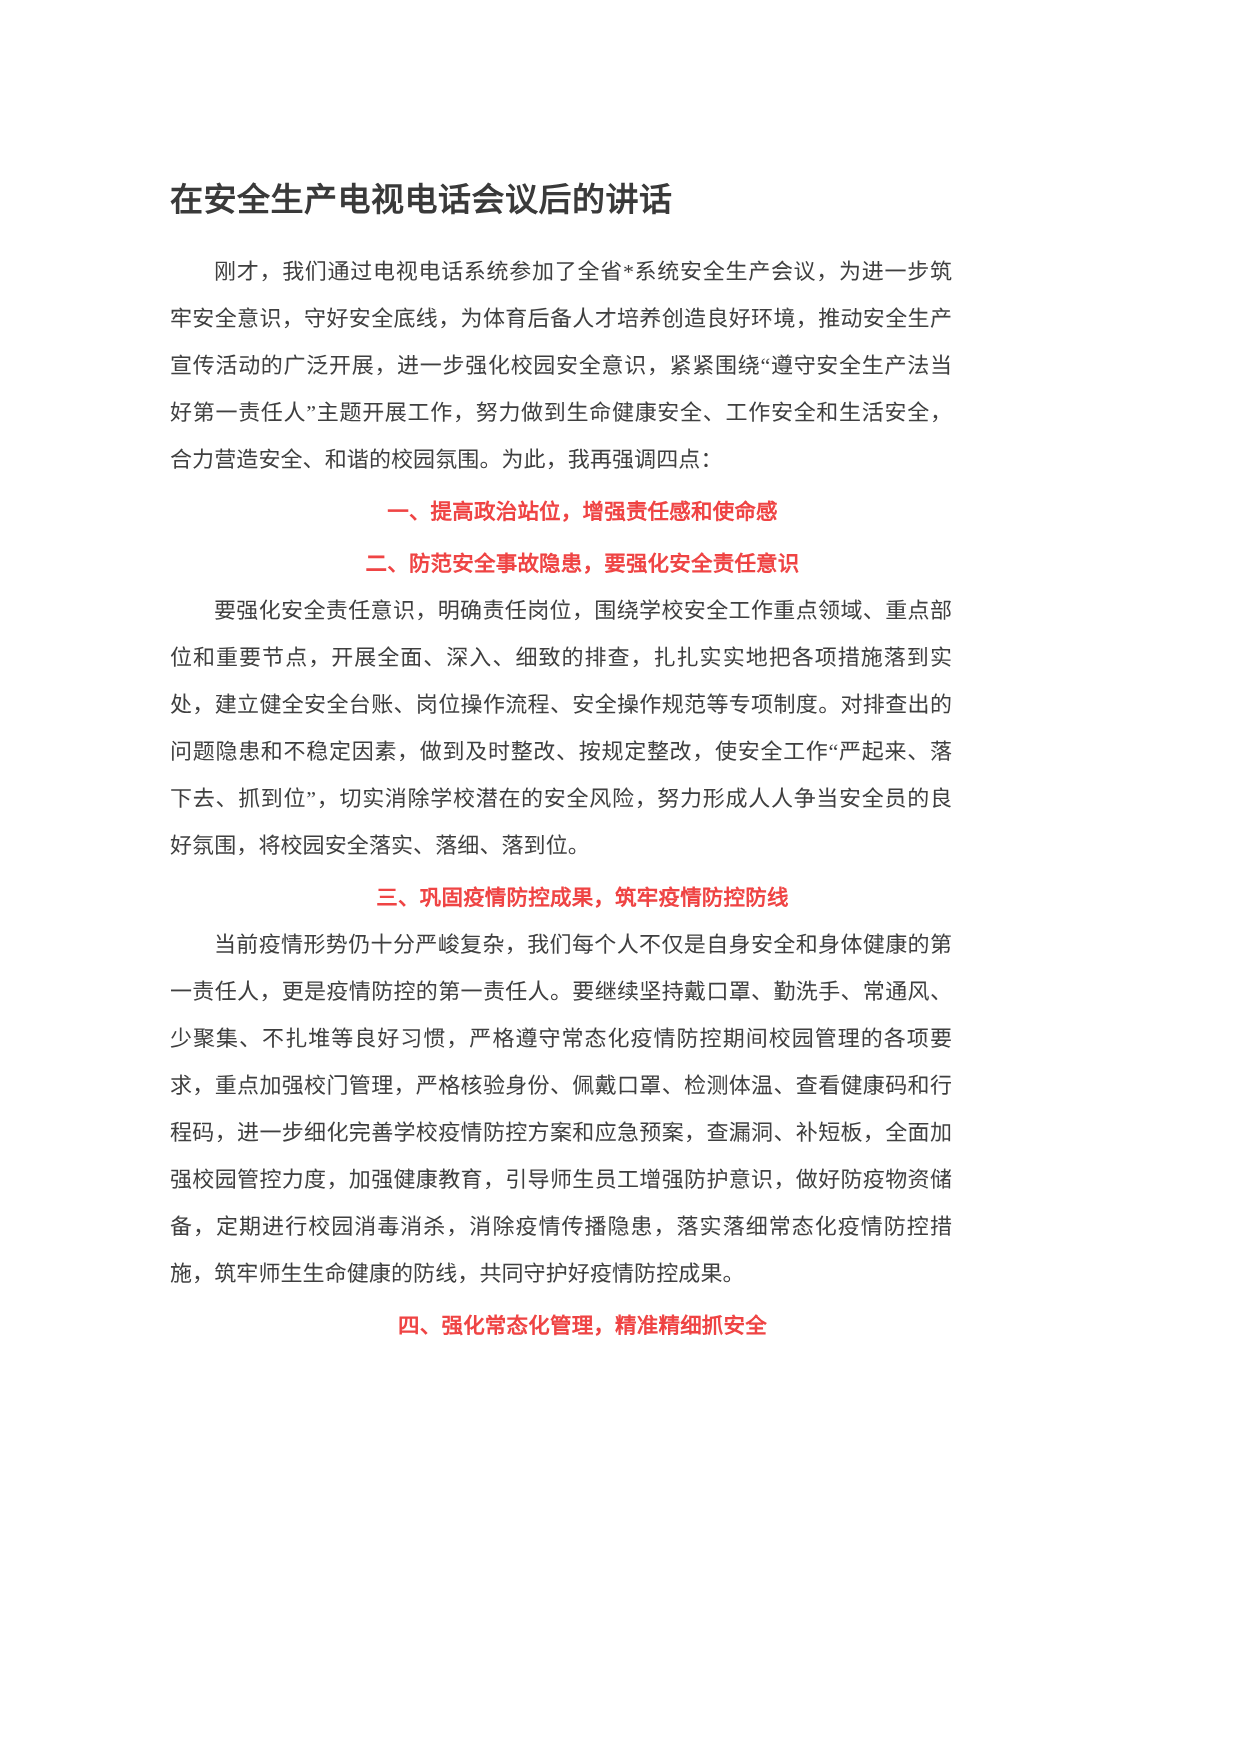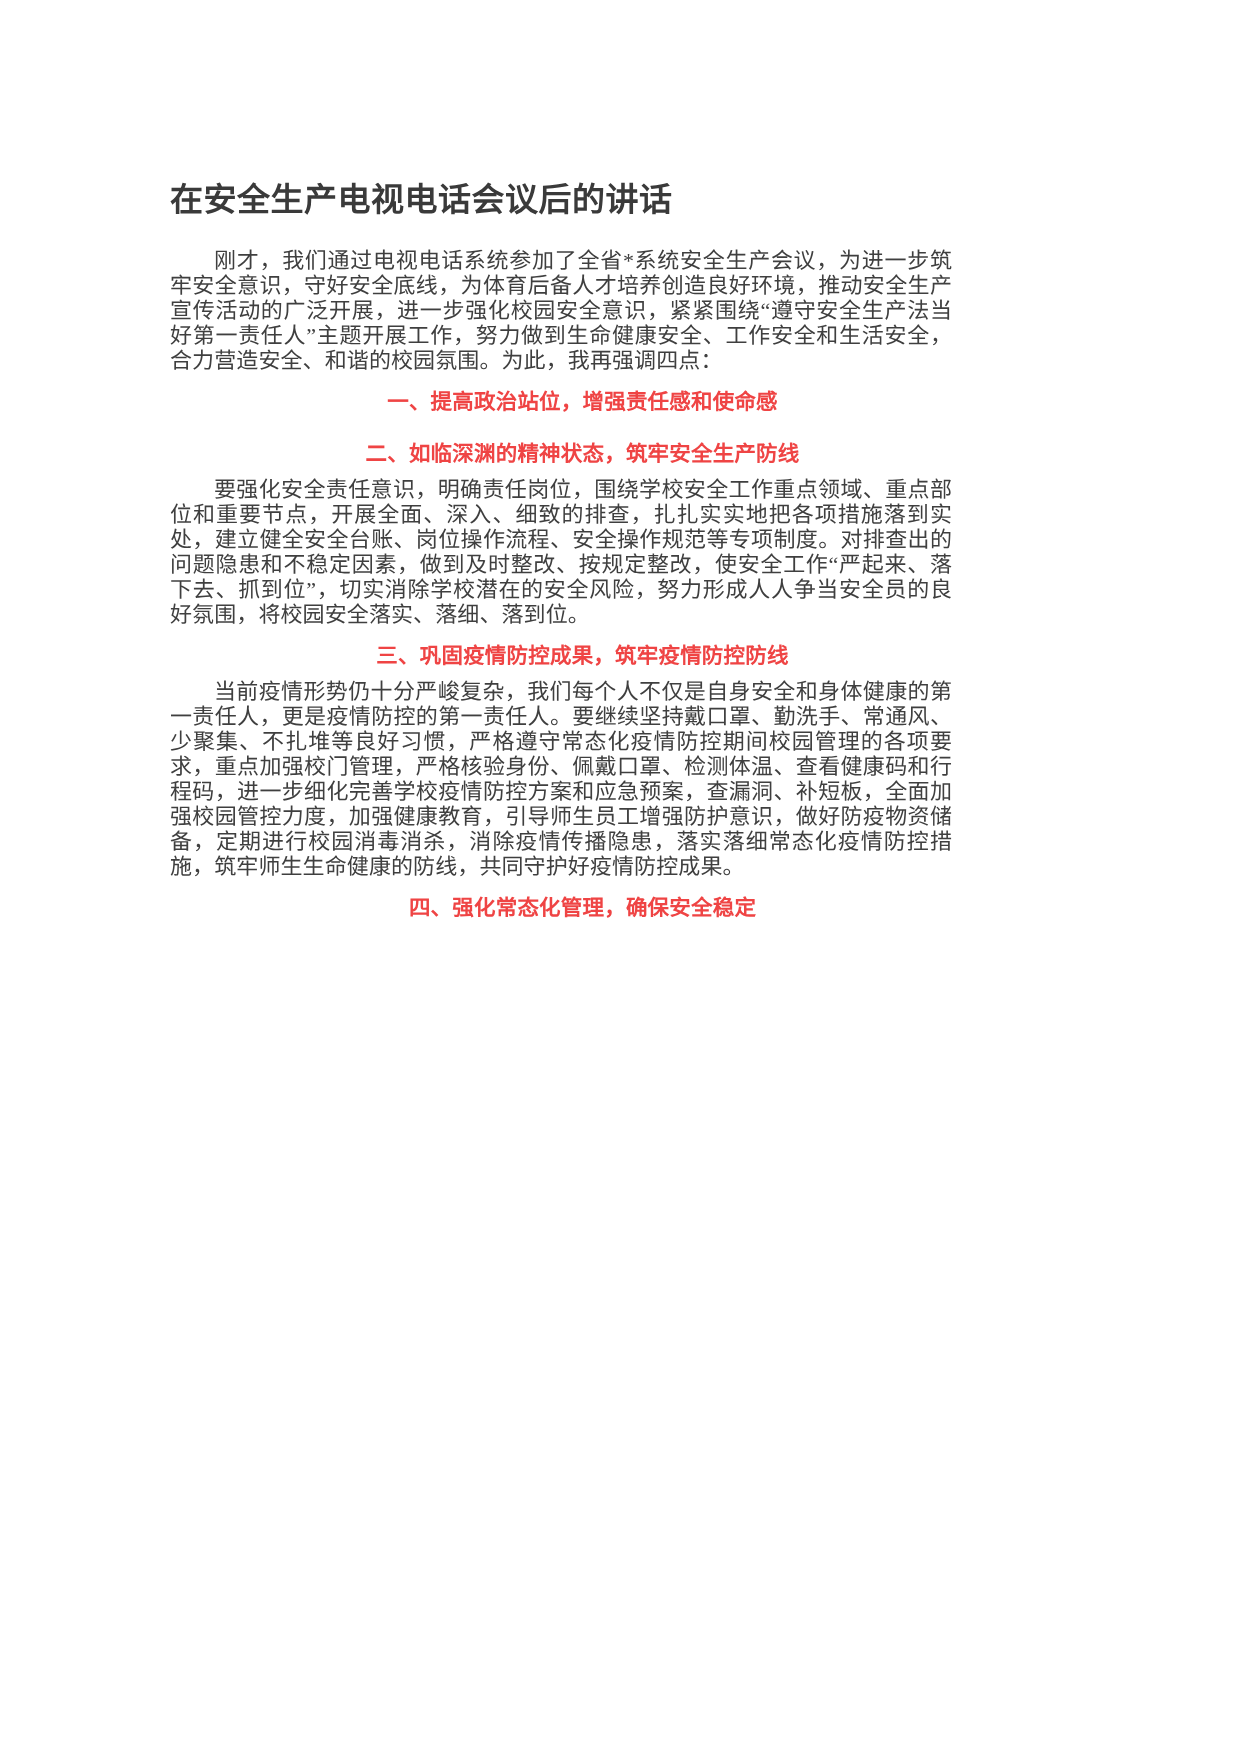--- a/index.html
+++ b/index.html
@@ -55,21 +55,21 @@
     letter-spacing: 0.2px;
     padding-top: 14px;
     padding-bottom: 8px;
     white-space: nowrap;
     text-align: center;
   }
 
   .para {
     font-family: "Liberation Serif", "DejaVu Serif", serif;
     font-size: 22px;
-    line-height: 25px;
+    line-height: 47px;
     color: #3f3f3f;
     margin: 0;
     text-align: justify;
     text-justify: inter-ideograph;
     text-indent: 44px;
     letter-spacing: 0.1px;
   }
 
   .para.first {
     padding-top: 26px;
@@ -80,22 +80,22 @@
 
 <div class="page">
   <div class="content">
 
     <h1 class="doc-title">在安全生产电视电话会议后的讲话</h1>
 
     <p class="para first">刚才，我们通过电视电话系统参加了全省*系统安全生产会议，为进一步筑牢安全意识，守好安全底线，为体育后备人才培养创造良好环境，推动安全生产宣传活动的广泛开展，进一步强化校园安全意识，紧紧围绕“遵守安全生产法当好第一责任人”主题开展工作，努力做到生命健康安全、工作安全和生活安全，合力营造安全、和谐的校园氛围。为此，我再强调四点：</p>
 
     <h2 class="section-heading">一、提高政治站位，增强责任感和使命感</h2>
 
-    <h2 class="section-heading">二、如临深渊的精神状态，筑牢安全生产防线</h2>
+    <h2 class="section-heading">二、防范安全事故隐患，要强化安全责任意识</h2>
     <p class="para">要强化安全责任意识，明确责任岗位，围绕学校安全工作重点领域、重点部位和重要节点，开展全面、深入、细致的排查，扎扎实实地把各项措施落到实处，建立健全安全台账、岗位操作流程、安全操作规范等专项制度。对排查出的问题隐患和不稳定因素，做到及时整改、按规定整改，使安全工作“严起来、落下去、抓到位”，切实消除学校潜在的安全风险，努力形成人人争当安全员的良好氛围，将校园安全落实、落细、落到位。</p>
 
     <h2 class="section-heading">三、巩固疫情防控成果，筑牢疫情防控防线</h2>
     <p class="para">当前疫情形势仍十分严峻复杂，我们每个人不仅是自身安全和身体健康的第一责任人，更是疫情防控的第一责任人。要继续坚持戴口罩、勤洗手、常通风、少聚集、不扎堆等良好习惯，严格遵守常态化疫情防控期间校园管理的各项要求，重点加强校门管理，严格核验身份、佩戴口罩、检测体温、查看健康码和行程码，进一步细化完善学校疫情防控方案和应急预案，查漏洞、补短板，全面加强校园管控力度，加强健康教育，引导师生员工增强防护意识，做好防疫物资储备，定期进行校园消毒消杀，消除疫情传播隐患，落实落细常态化疫情防控措施，筑牢师生生命健康的防线，共同守护好疫情防控成果。</p>
 
-    <h2 class="section-heading">四、强化常态化管理，确保安全稳定</h2>
+    <h2 class="section-heading">四、强化常态化管理，精准精细抓安全</h2>
 
   </div>
 </div>
 
 </body></html>

